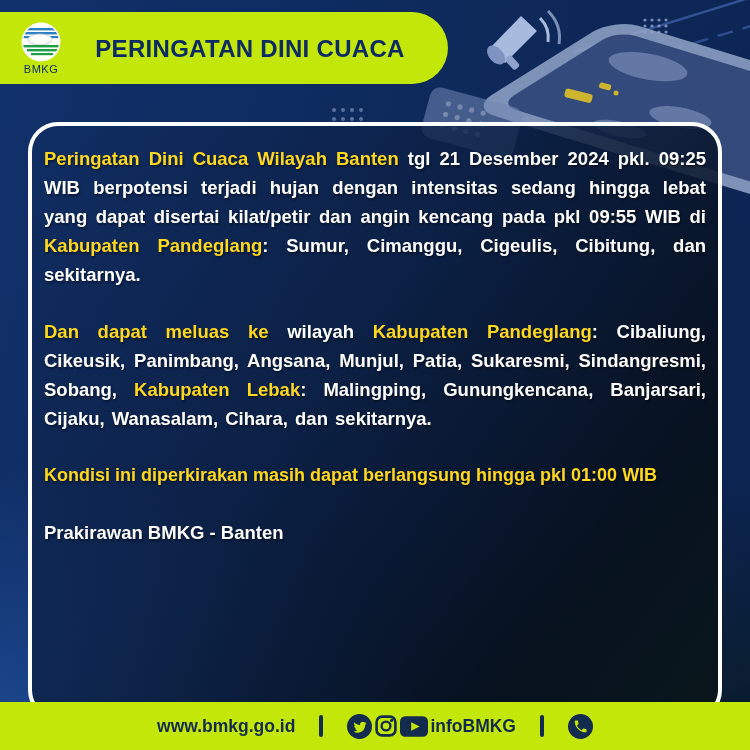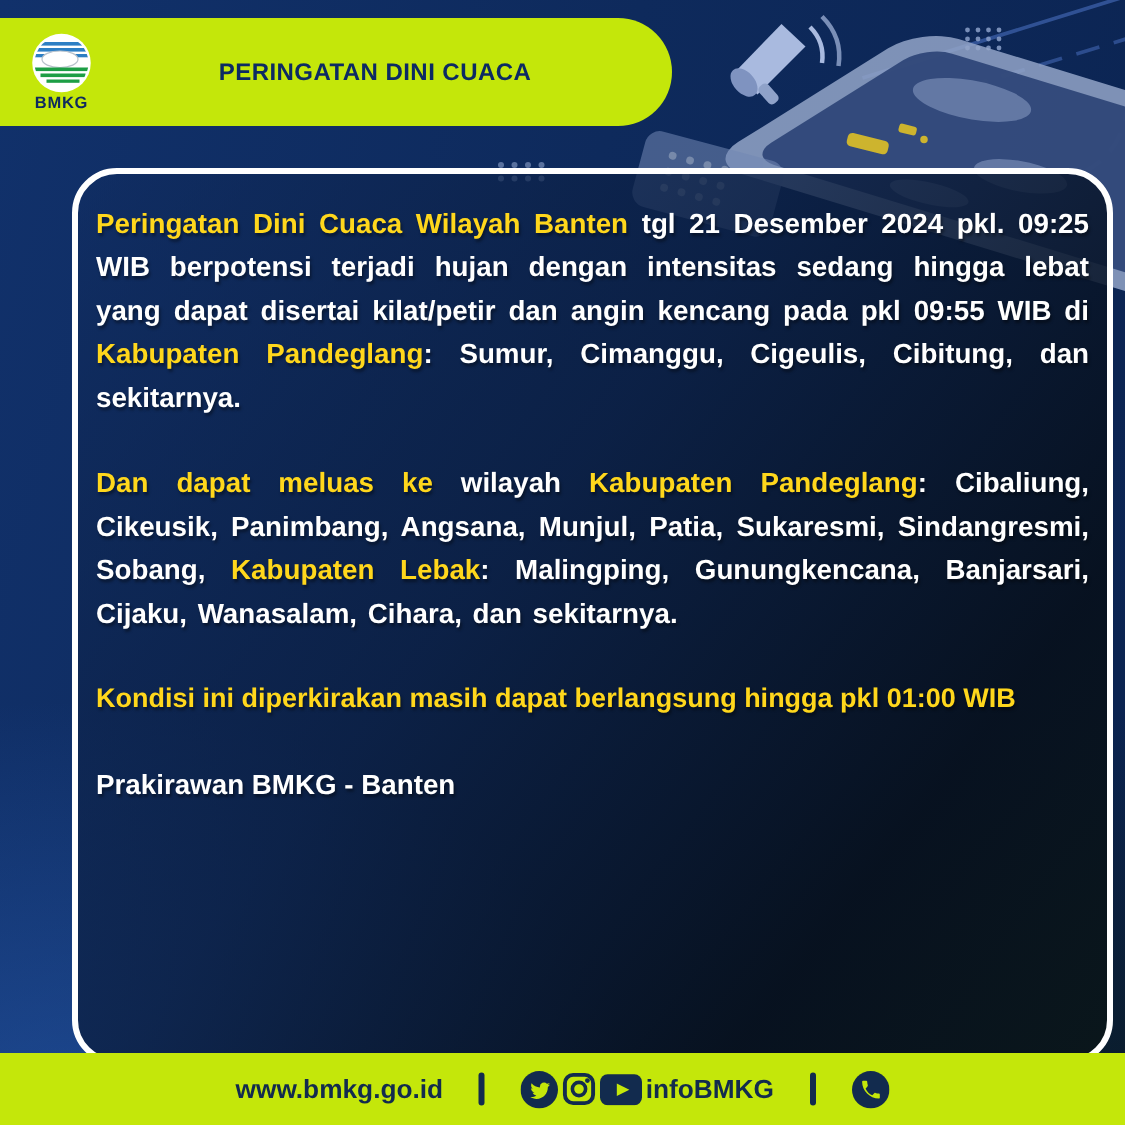--- a/index.html
+++ b/index.html
@@ -13,31 +13,31 @@
   }
   .illus{position:absolute;top:0;left:0;z-index:0;}
 
   
   .banner{
     position:absolute;top:12px;left:0;width:448px;height:72px;z-index:2;
     background:#c4e70a;border-radius:0 36px 36px 0;
     display:flex;align-items:center;
   }
   .logo{width:62px;margin-left:10px;display:flex;flex-direction:column;align-items:center;}
-  .logo-label{font-size:11px;font-weight:bold;color:#0d2a5f;letter-spacing:.5px;margin-top:1px;}
+  .logo-label{font-size:11px;font-weight:normal;color:#0d2a5f;letter-spacing:.5px;margin-top:1px;}
   .title{flex:1;text-align:center;padding-right:20px;color:#0c2a63;
-    font-size:16px;line-height:31px;font-weight:bold;letter-spacing:.3px;}
+    font-size:24px;line-height:31px;font-weight:bold;letter-spacing:.3px;}
 
   
   .alert-panel{
-    position:absolute;left:28px;top:112px;width:694px;height:598px;z-index:1;
+    position:absolute;left:28px;top:122px;width:694px;height:598px;z-index:1;
     box-sizing:border-box;border:4px solid #ffffff;border-radius:30px;
     background:linear-gradient(128deg, rgba(16,44,96,.52) 0%, rgba(11,30,64,.78) 42%,
                rgba(7,16,28,.92) 78%, rgba(10,22,26,.95) 100%);
-    padding:18px 12px 0 12px;overflow:hidden;margin-left:20px;
+    padding:18px 12px 0 12px;overflow:hidden;
   }
   .para{margin:0 0 28px;color:#ffffff;font-weight:bold;font-size:18.5px;line-height:29px;
     text-align:justify;word-spacing:2px;text-shadow:1px 2px 2px rgba(0,0,0,.42);}
   .para .seg-yellow{color:#ffd71c;}
   .para .seg-white{color:#ffffff;}
   .para-single{word-spacing:0;white-space:nowrap;font-size:18px;}
   .para-signature{text-align:left;word-spacing:0;}
 
   
   .footer{

